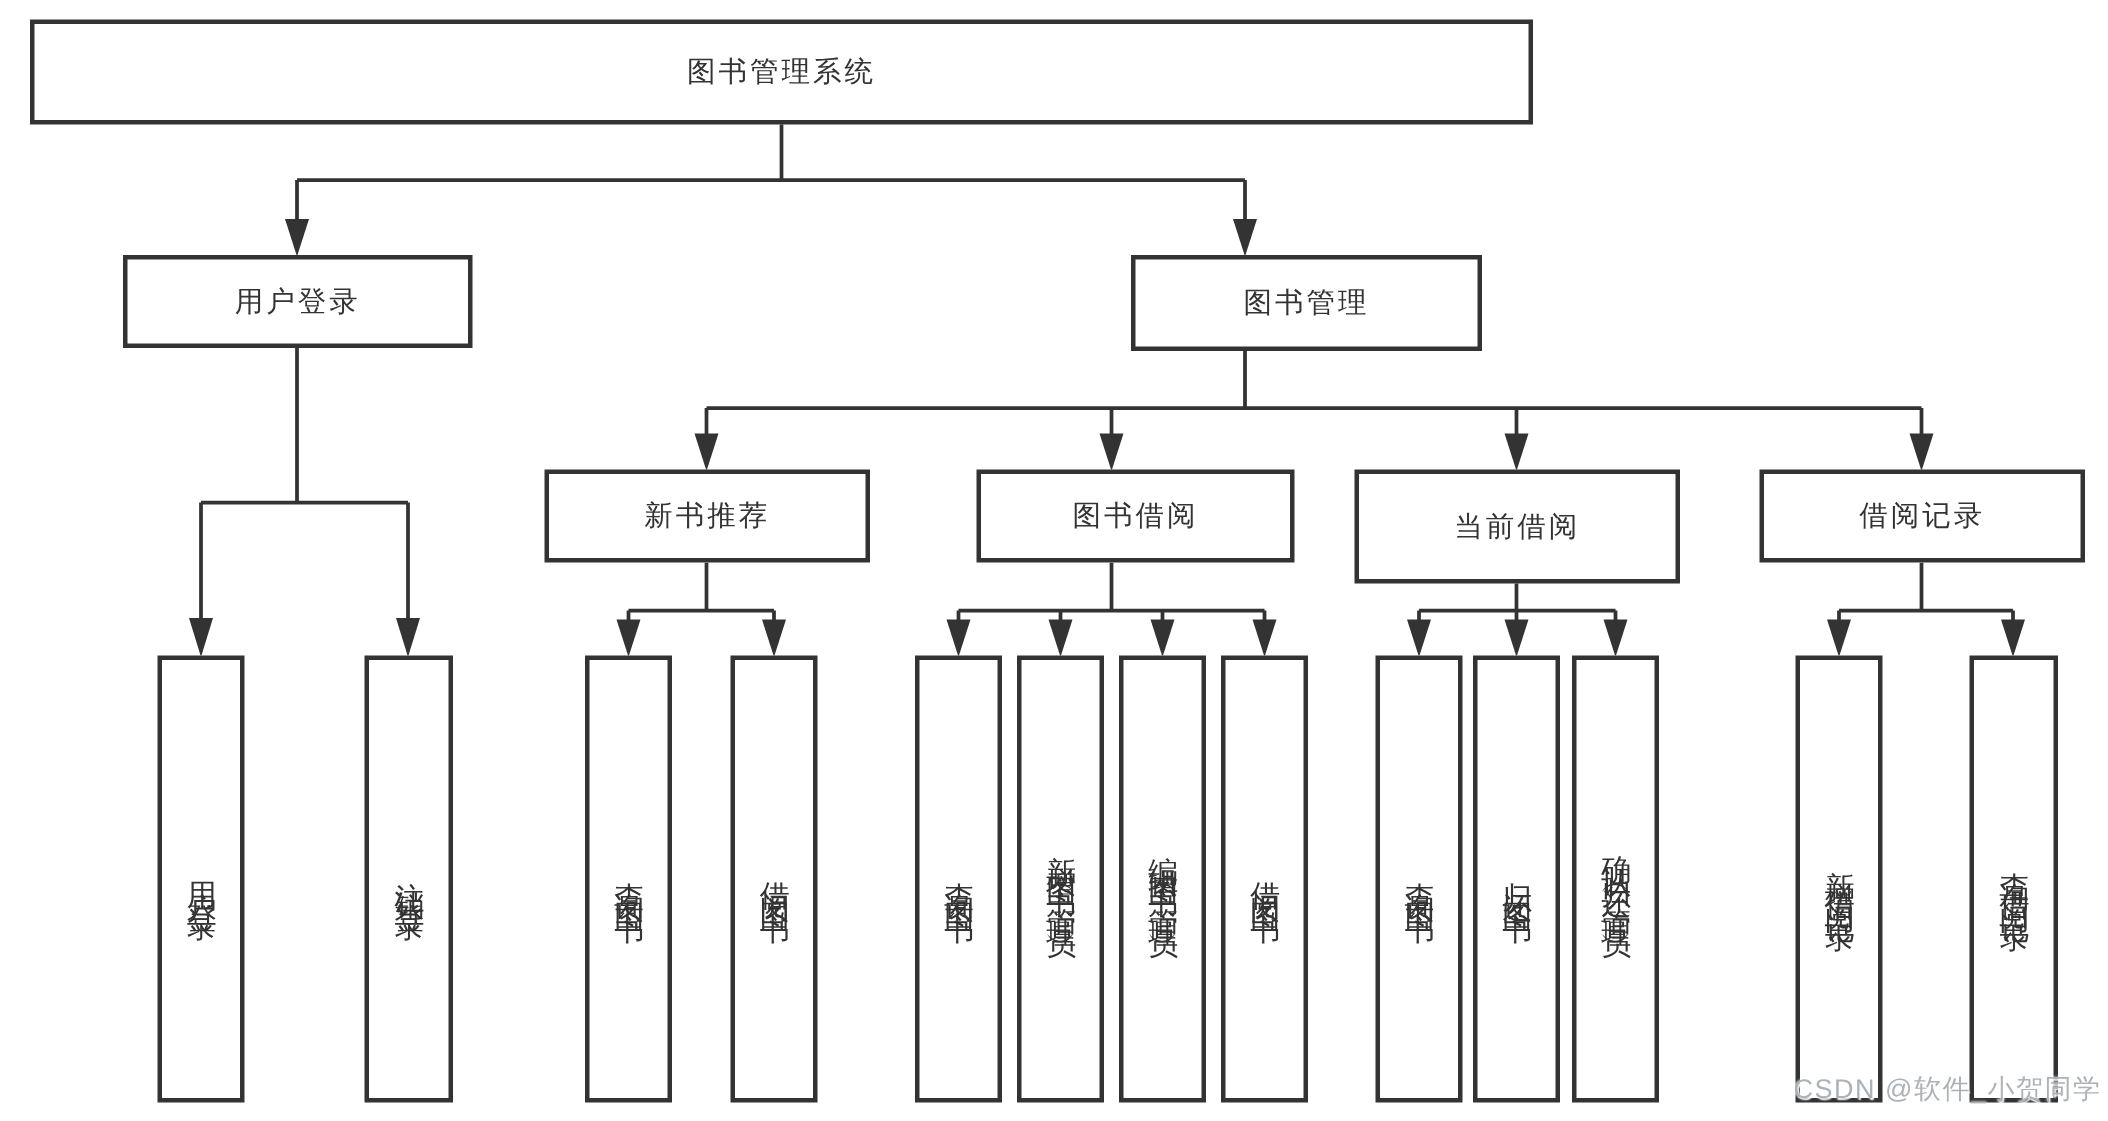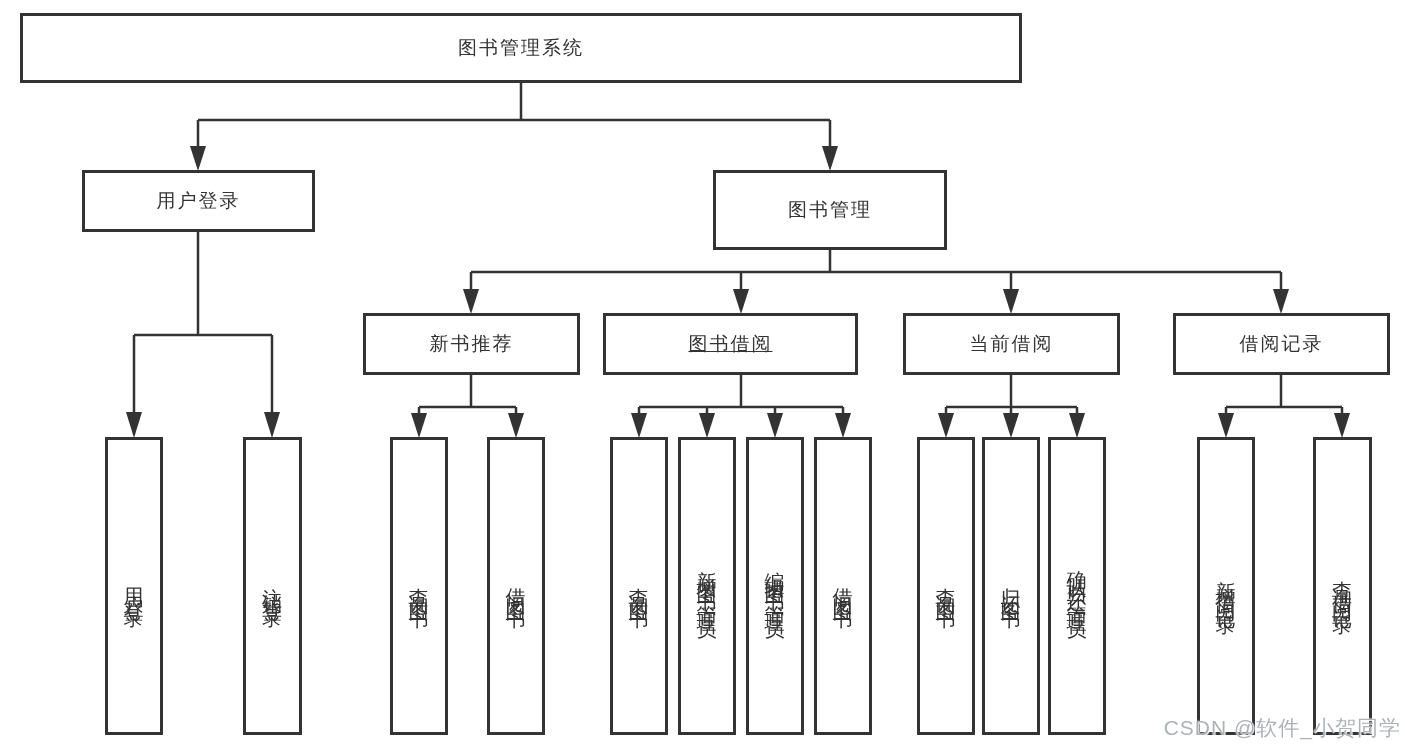--- a/index.html
+++ b/index.html
@@ -45,21 +45,21 @@
     text-orientation: mixed;
     font-size: 20px;
     letter-spacing: 7px;
     line-height: 1;
     white-space: nowrap;
   }
   .watermark {
     position: absolute;
     right: 4px;
     top: 714px;
-    font-size: 21px;
+    font-size: 18px;
     letter-spacing: 1px;
     color: var(--watermark);
     text-shadow: 0 0 2px #ffffff, 1px 1px 1px #ffffff;
     z-index: 5;
   }
 </style>
 </head>
 <body>
 
 <div class="canvas">
@@ -100,31 +100,31 @@
     <polygon class="ah" points="1334,413 1350,413 1342,438"></polygon>
   </svg>
 
   <div class="box hbox" style="left:20px; top:13px; width:1002px; height:70px;">
     <span>图书管理系统</span>
   </div>
 
   <div class="box hbox" style="left:82px; top:170px; width:233px; height:62px;">
     <span>用户登录</span>
   </div>
-  <div class="box hbox" style="left:713px; top:170px; width:234px; height:80px;">
+  <div class="box hbox" style="left:754px; top:170px; width:234px; height:64px;">
     <span>图书管理</span>
   </div>
 
   <div class="box hbox" style="left:363px; top:313px; width:217px; height:62px;font-family:Liberation Serif, serif;">
     <span>新书推荐</span>
   </div>
-  <div class="box hbox" style="left:603px; top:313px; width:255px; height:62px;text-decoration:underline;">
+  <div class="box hbox" style="left:651px; top:313px; width:212px; height:62px;">
     <span>图书借阅</span>
   </div>
-  <div class="box hbox" style="left:903px; top:313px; width:217px; height:62px;">
+  <div class="box hbox" style="left:903px; top:313px; width:217px; height:76px;">
     <span>当前借阅</span>
   </div>
   <div class="box hbox" style="left:1173px; top:313px; width:217px; height:62px;text-align:center;">
     <span>借阅记录</span>
   </div>
 
   <div class="box vbox" style="left:105px;">
     <span class="vtext">用户登录</span>
   </div>
   <div class="box vbox" style="left:243px; width:59px;">

